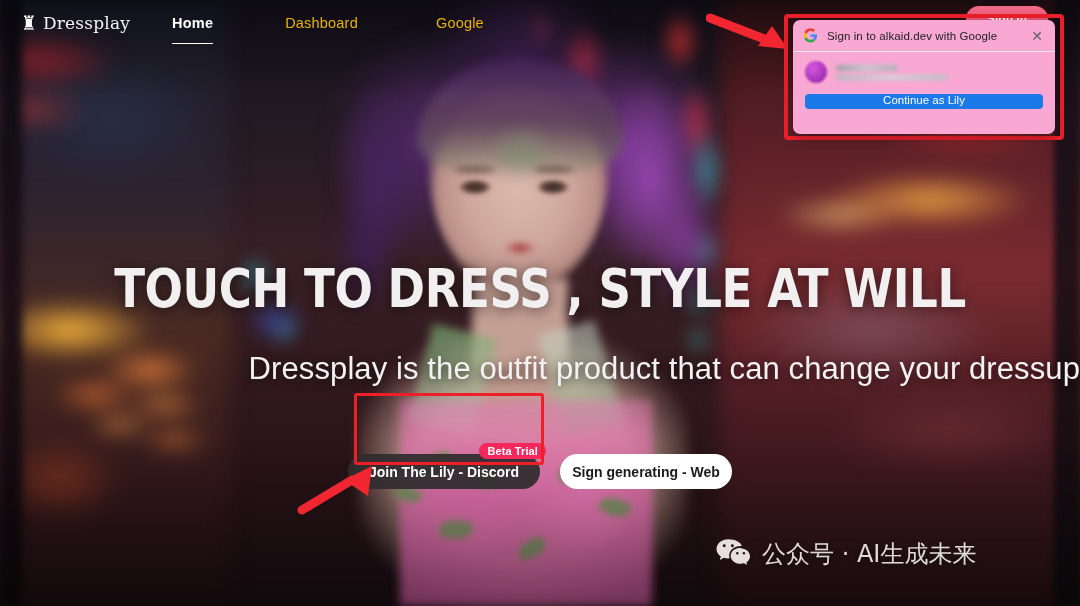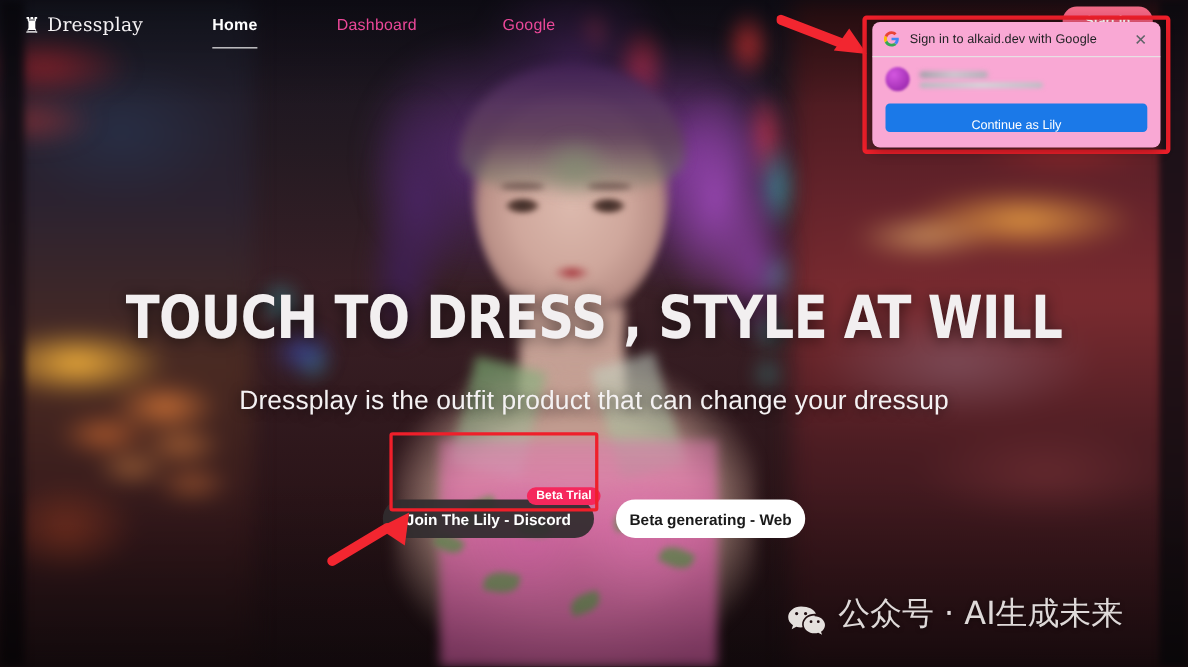--- a/index.html
+++ b/index.html
@@ -198,23 +198,23 @@
   .navbar {
     position:absolute; top:0; left:0; width:100%; height:46px; z-index:20;
     display:flex; align-items:center; padding-left:20px;
   }
   .logo { display:flex; align-items:center; gap:5px; color:#fff; }
   .logo-mark { font-size:20px; line-height:1; font-family:"DejaVu Serif", serif; transform:scaleX(.85); }
   .logo-text {
     font-family:"DejaVu Serif", serif; font-size:17px;
     letter-spacing:.2px; color:#f5f2f4;
   }
-  .nav-links { display:flex; align-items:flex-start; margin-left:63px; }
+  .nav-links { display:flex; align-items:flex-start; margin-left:42px; }
   .nav-item {
-    position:relative; color:#ec4899; font-size:14.5px; letter-spacing:.2px;
+    position:relative; color:#eab308; font-size:14.5px; letter-spacing:.2px;
     padding:4px 0; cursor:pointer; white-space:nowrap;
   }
   .nav-item.active { color:#ffffff; font-weight:600; }
   .nav-item.active::after {
     content:""; position:absolute; left:0; right:0; bottom:-9px;
     height:1.5px; background:#fff;
   }
   .nav-gap1 { width:72px; } .nav-gap2 { width:78px; }
   .signin-chip {
     position:absolute; right:32px; top:6px; width:82px; height:26px;
@@ -230,21 +230,21 @@
     position:absolute; top:214px; left:0; width:100%;
     text-align:center; color:#f2eff0;
     font-family:"DejaVu Sans Condensed","Liberation Sans", sans-serif;
     font-weight:bold; font-size:54px; line-height:1;
     letter-spacing:-.5px; transform:scaleX(.93);
     text-shadow:0 2px 14px rgba(0,0,0,.55);
     pointer-events:auto;
   }
   .subhead {
     position:absolute; top:303px; left:0; width:100%;
-    text-align:center; color:#f4f1f2; font-size:24px; font-weight:500;
+    text-align:right; color:#f4f1f2; font-size:31px; font-weight:500;
     letter-spacing:.1px; text-shadow:0 2px 10px rgba(0,0,0,.55);
     pointer-events:auto;
   }
   .cta-row {
     position:absolute; top:406px; left:0; width:100%;
     display:flex; justify-content:center; align-items:center; gap:20px;
     pointer-events:auto;
   }
   .btn {
     height:35px; border-radius:18px; display:flex; align-items:center;
@@ -291,39 +291,39 @@
     width:62px; height:6px; border-radius:3px;
     background:linear-gradient(90deg,#9aa0a6,#c6c9cd,#aab0b5);
     filter:blur(2.3px);
   }
   .acct-mail {
     width:112px; height:5px; border-radius:3px;
     background:linear-gradient(90deg,#b4b9be,#d2d5d8,#b9bec3);
     filter:blur(2.1px);
   }
   .gsi-cta {
-    margin:5px 12px 11px; height:26px; border-radius:4px;
+    margin:5px 12px 11px; height:15px; border-radius:4px;
     background:#1b79e8; color:#fff; font-size:11.5px; font-weight:500;
-    display:flex; align-items:flex-end; justify-content:center; cursor:pointer;
+    display:flex; align-items:flex-start; justify-content:center; cursor:pointer;
   }
 
   
   .annot-box-cta {
     position:absolute; left:354px; top:393px; width:190px; height:72px;
     border:3px solid #ef1f2a; border-radius:3px; z-index:25;
   }
   .arrow { position:absolute; z-index:26; }
   .arrow-top { left:706px; top:12px; }
   .arrow-bottom { left:296px; top:460px; }
 
   
   .watermark {
     position:absolute; left:716px; top:538px; z-index:24;
-    display:flex; align-items:flex-end; gap:12px;
-    color:rgba(238,234,232,.93); font-size:29px; font-weight:500;
+    display:flex; align-items:flex-start; gap:12px;
+    color:rgba(238,234,232,.93); font-size:24px; font-weight:500;
     font-family:"DejaVu Sans","Liberation Sans", sans-serif;
     text-shadow:0 1px 5px rgba(0,0,0,.45);
   }
   .wechat { width:34px; height:28px; flex:0 0 34px; opacity:.95; }
 </style>
 </head>
 <body>
 
 <div class="stage">
 
@@ -362,21 +362,21 @@
       <div class="leaf l3"></div>
     <div class="leaf l4"></div>
       <div class="leaf l5"></div>
       <div class="leaf l6"></div>
     <div class="leaf l7"></div>
   </div>
 
   <div class="vignette"></div>
 
   <div class="signin-chip">
-    <span>Start in</span>
+    <span>Sign in</span>
   </div>
 
   <div class="navbar">
     <div class="logo">
       <span class="logo-mark">♜</span>
       <span class="logo-text">Dressplay</span>
     </div>
     <div class="nav-links">
       <div class="nav-item active">
         <span>Home</span>
@@ -394,21 +394,21 @@
 
   <div class="hero">
     <div class="headline">TOUCH TO DRESS , STYLE AT WILL</div>
     <div class="subhead">Dressplay is the outfit product that can change your dressup</div>
     <div class="cta-row">
       <div class="btn btn-dark">
         <span>Join The Lily - Discord</span>
         <span class="free-trial">Beta Trial</span>
       </div>
       <div class="btn btn-light">
-        <span>Beta generating - Web</span>
+        <span>Sign generating - Web</span>
       </div>
     </div>
   </div>
 
   <div class="annot-box-cta"></div>
 
   <div class="gsi-annot"></div>
   <div class="gsi">
     <div class="gsi-head">
       <svg class="g-logo" viewBox="0 0 48 48">

